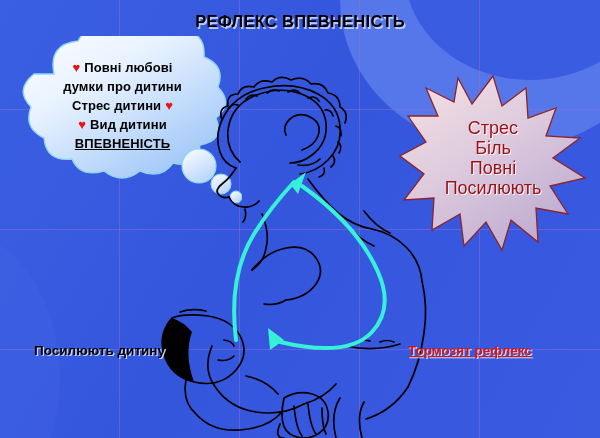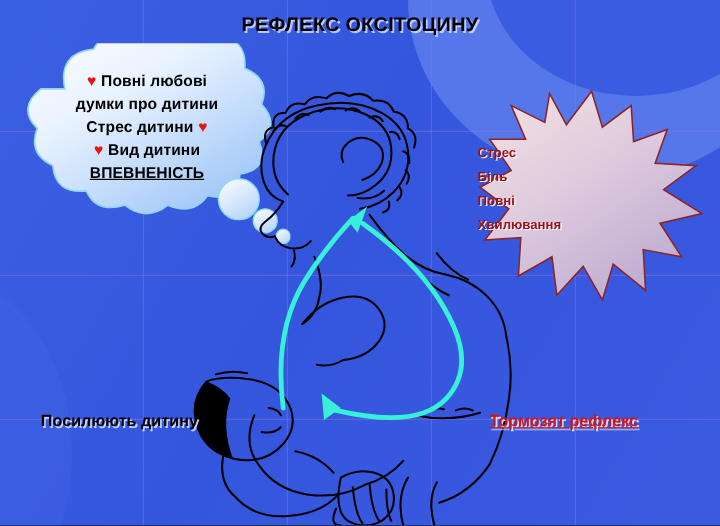--- a/index.html
+++ b/index.html
@@ -76,23 +76,24 @@
   .heart.left  { margin-right: 4px; }
   .heart.right { margin-left: 4px; }
   .confident { text-decoration: underline; }
 
   
   .burst-wrap { position: absolute; left: 398px; top: 74px; width: 190px; height: 178px; }
   .burst-svg { position: absolute; inset: 0; }
   .burst-text {
     position: absolute;
     left: 0; top: 44px; width: 190px;
+    text-align: center;
     color: #9a1016;
-    font-size: 11px;
-    font-weight: bold;
+    font-size: 18px;
+    font-weight: normal;
     line-height: 20px;
     text-shadow: 1px 1px 0 rgba(255,255,255,.9);
   }
 
   
   .figure { position: absolute; left: 150px; top: 46px; width: 330px; height: 392px; }
 
   
   .label-left {
     position: absolute;
@@ -124,21 +125,21 @@
   <div class="bg-arc bg-arc-left"></div>
 
   <div class="guide v" style="left:119px"></div>
   <div class="guide v" style="left:239px"></div>
   <div class="guide v" style="left:359px"></div>
   <div class="guide v" style="left:479px"></div>
   <div class="guide h" style="top:109px"></div>
   <div class="guide h" style="top:229px"></div>
   <div class="guide h" style="top:349px"></div>
 
-  <div class="title">РЕФЛЕКС ОКСІТОЦИНУ</div>
+  <div class="title">РЕФЛЕКС ВПЕВНЕНІСТЬ</div>
 
   <div class="cloud-wrap">
     <svg class="cloud-svg" viewBox="0 0 236 172">
       <defs>
         <linearGradient id="cloudGrad" x1="0" y1="0" x2="0.75" y2="1">
           <stop offset="0%" stop-color="#ffffff"></stop>
           <stop offset="42%" stop-color="#e8f2ff"></stop>
           <stop offset="100%" stop-color="#9fc6f7"></stop>
         </linearGradient>
         <linearGradient id="bubGrad" x1="0" y1="0" x2="0.6" y2="1">
@@ -180,21 +181,21 @@
         </linearGradient>
       </defs>
       <polygon fill="url(#burstGrad)" stroke="#8d2326" stroke-width="1.3" points="60,4 74,30 95,2 104,32 128,14 130,44 158,34 148,62 182,64 155,84
                 187,104 152,112 170,140 138,134 140,168 113,146 104,176 88,148 66,172
                 62,140 34,156 36,124 6,126 26,100 2,82 28,68 10,42 40,42 28,14 56,28"></polygon>
     </svg>
     <div class="burst-text">
       <div>Стрес</div>
       <div>Біль</div>
       <div>Повні</div>
-      <div>Хвилювання</div>
+      <div>Посилюють</div>
     </div>
   </div>
 
   <svg class="figure" viewBox="0 0 330 392">
     <g fill="none" stroke="#000" stroke-width="1.7" stroke-linecap="round" stroke-linejoin="round">
 
       <path d="M86 122 q-12 -4 -16 -16 q-6 -18 4 -36 q12 -22 40 -28 q30 -7 54 6
                q20 11 22 32 q2 20 -12 34 q-12 12 -28 14"></path>
 
       <path d="M90 116 q-14 -12 -12 -32 q3 -24 26 -34 q26 -11 50 -1 q20 9 22 28

